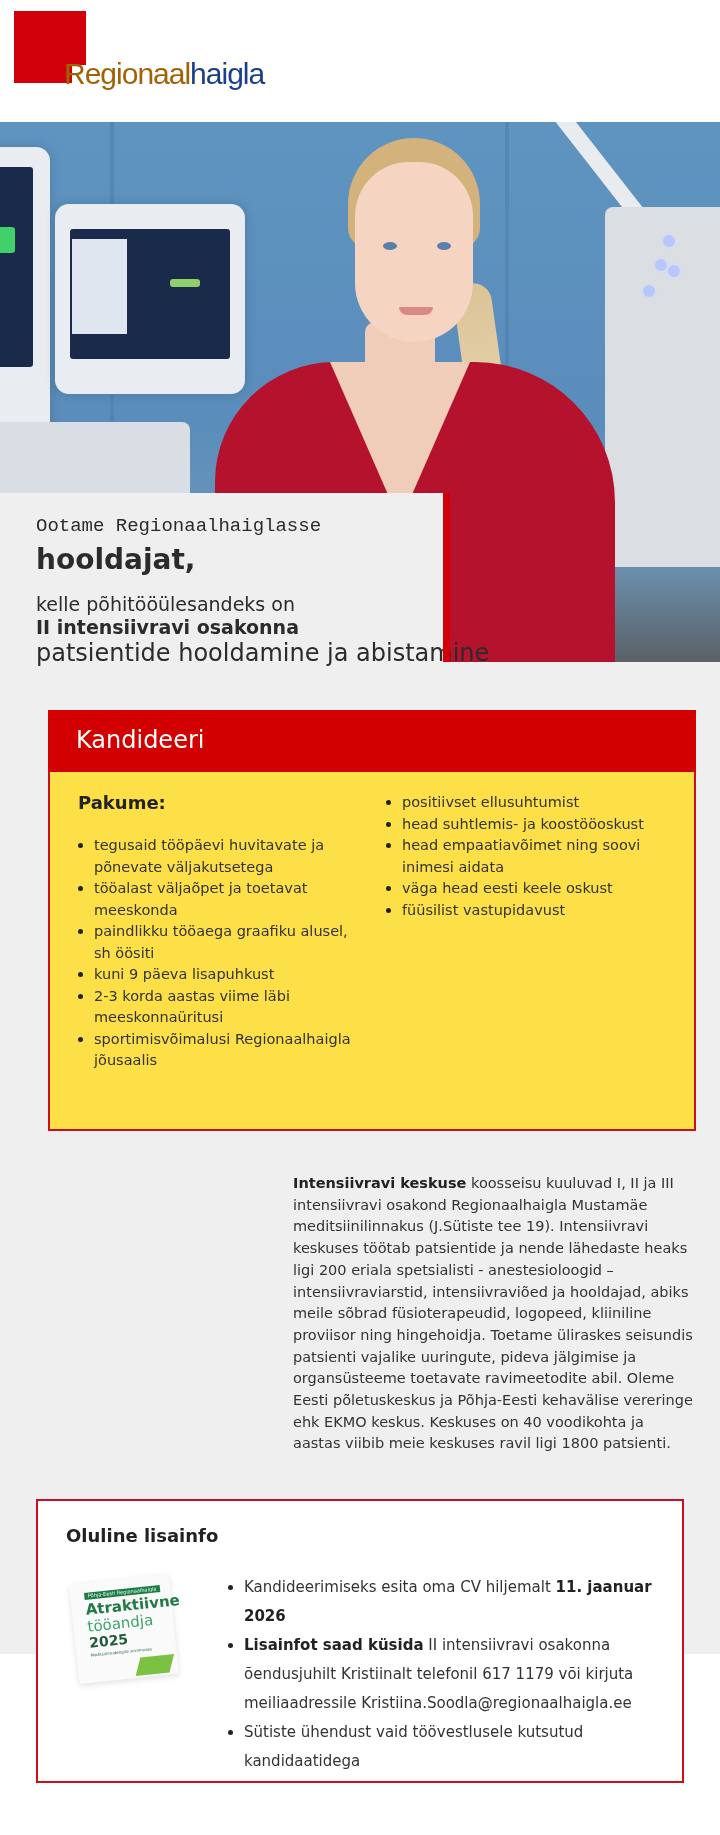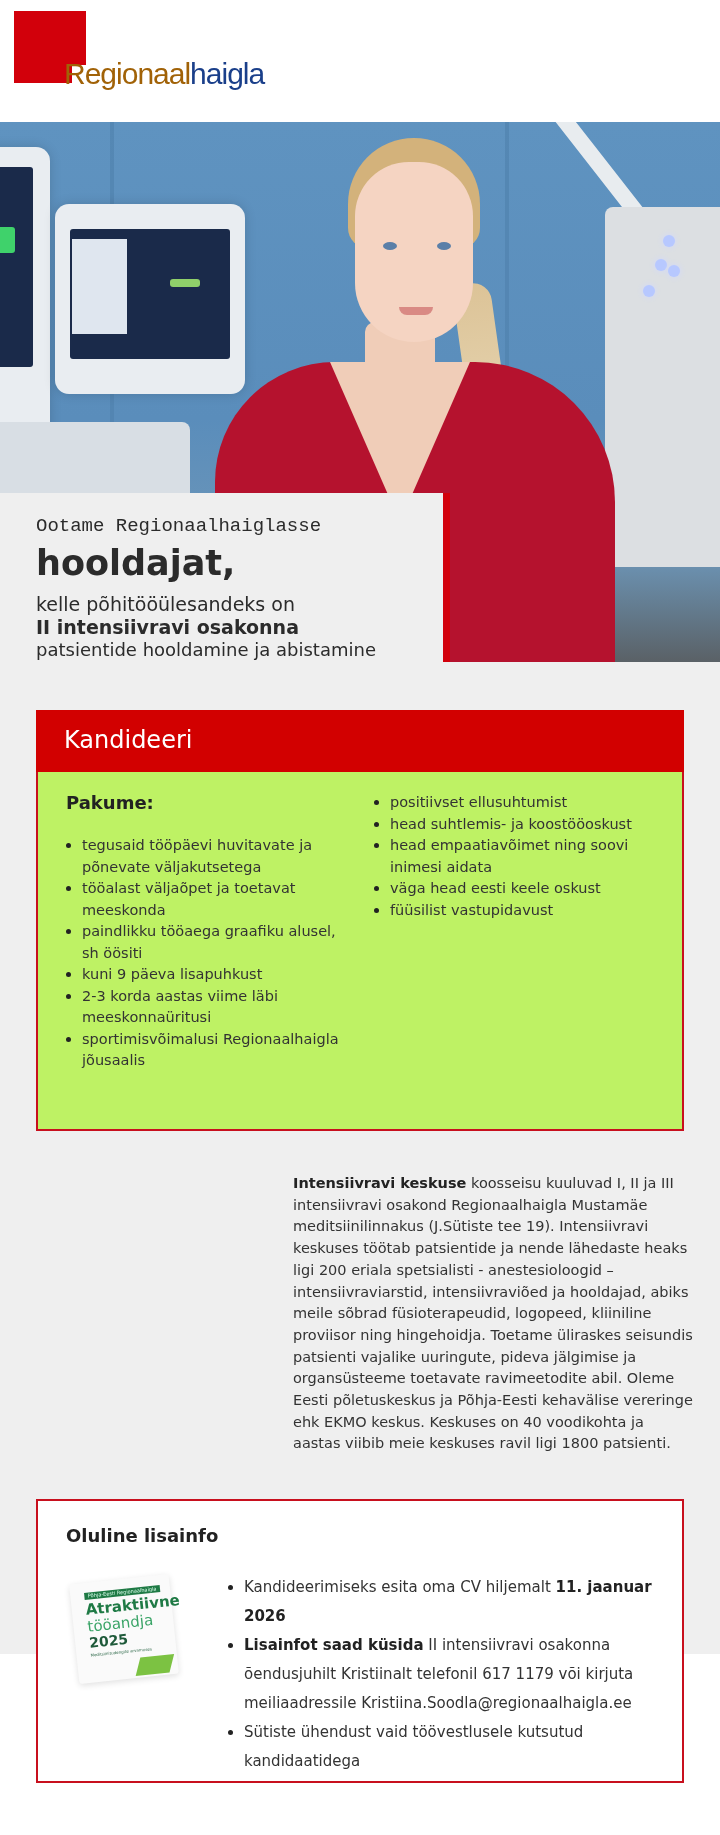--- a/index.html
+++ b/index.html
@@ -37,27 +37,27 @@
   .hair { position: absolute; left: 133px; top: 16px; width: 132px; height: 110px; background: #d3b27b; border-radius: 66px 66px 20px 20px; }
   .ponytail { position: absolute; left: 255px; top: 160px; width: 38px; height: 270px; background: linear-gradient(180deg,#dcc397,#eee3c6); border-radius: 20px; transform: rotate(-8deg); }
   .eye { position: absolute; width: 14px; height: 8px; background: #5a7fa8; border-radius: 50%; top: 120px; }
   .mouth { position: absolute; left: 184px; top: 185px; width: 34px; height: 8px; background: #d98a84; border-radius: 0 0 18px 18px; }
 
   
   .hero-panel { position: absolute; left: 0; top: 493px; width: 443px; height: 169px; background: #efefef; }
   .hero-stripe { position: absolute; left: 443px; top: 493px; width: 7px; height: 169px; background: #d2000b; }
   .hero-panel .line { position: absolute; left: 36px; white-space: nowrap; color: #2b2b2b; }
   .hl-intro { top: 22px; font-size: 19px; font-family: Liberation Mono, monospace; }
-  .hl-title { top: 50px; font-size: 35px; font-weight: bold; }
+  .hl-title { top: 50px; font-size: 28px; font-weight: bold; }
   .hl-l3 { top: 100px; font-size: 19px; }
   .hl-l4 { top: 123px; font-size: 19px; font-weight: bold; }
-  .hl-l5 { top: 146px; font-size: 18px; }
+  .hl-l5 { top: 146px; font-size: 24px; }
 
   
-  .apply-box { position: absolute; left: 36px; top: 710px; width: 648px; height: 421px; background: #bef264; border: 2px solid #c8101e; }
+  .apply-box { position: absolute; left: 48px; top: 710px; width: 648px; height: 421px; background: #fde047; border: 2px solid #c8101e; }
   .apply-header { position: absolute; left: -2px; top: -2px; width: 648px; height: 62px; background: #d20000; }
   .apply-title { position: absolute; left: 28px; top: 16px; font-size: 24px; color: #fff; font-weight: normal; }
   .col { position: absolute; top: 80px; }
   .col-left { left: 28px; width: 290px; }
   .col-right { left: 336px; width: 290px; }
   .col h3 { font-size: 18px; font-weight: bold; color: #222; margin-bottom: 22px; }
   .col ul { list-style: none; }
   .col li { position: relative; padding-left: 16px; font-size: 14.5px; line-height: 21.5px; color: #333; }
   .col li::before { content: ""; position: absolute; left: 0; top: 8px; width: 5px; height: 5px; border-radius: 50%; background: #222; }
 

